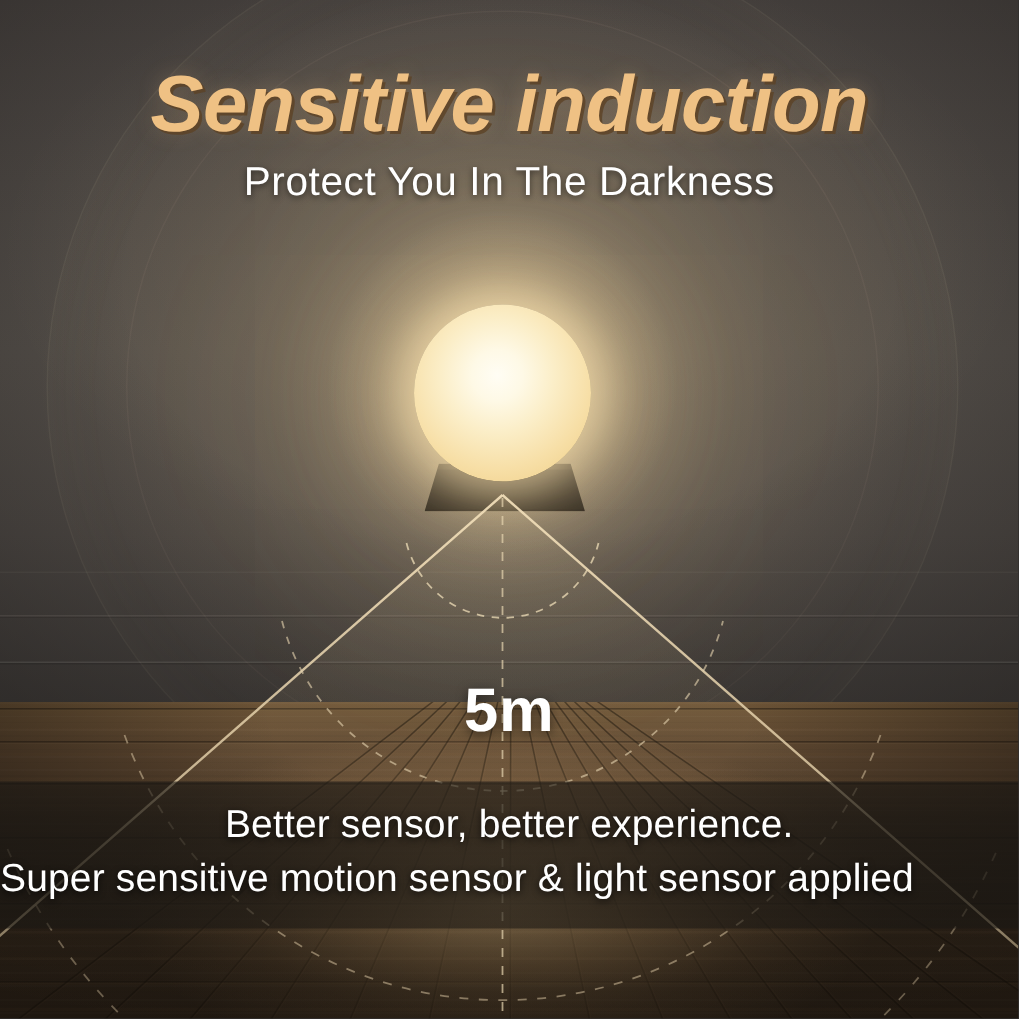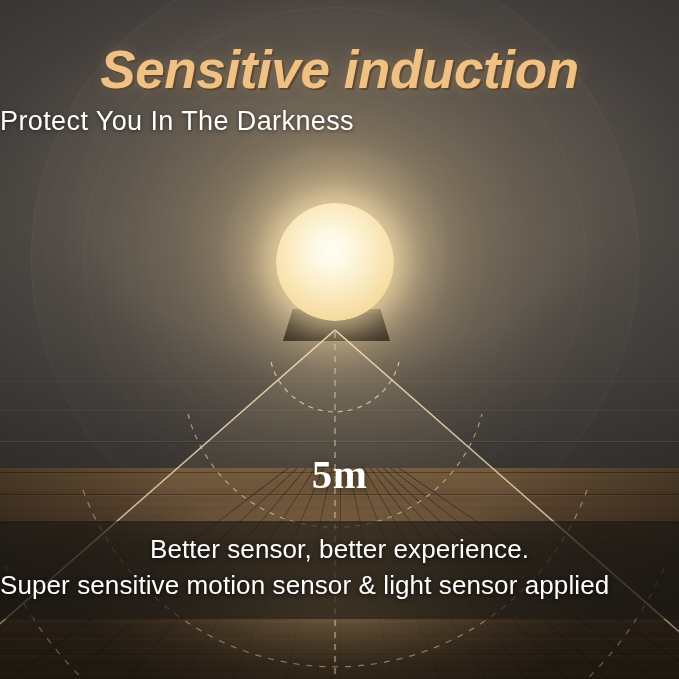--- a/index.html
+++ b/index.html
@@ -129,21 +129,21 @@
     font-style:italic;
     letter-spacing:-0.4px;
     color:#efc184;
     text-shadow:
       2px 2px 0 rgba(92,66,38,0.80),
       1px 1px 0 rgba(120,88,52,0.55),
       0 0 14px rgba(255,205,140,0.22);
   }
   .subtitle{
     position:absolute;left:0;top:106px;width:679px;
-    text-align:left;
+    text-align:center;
     font-size:27px;
     font-weight:normal;
     letter-spacing:0.4px;
     color:#ffffff;
     text-shadow:0 1px 4px rgba(0,0,0,0.55);
   }
   .angle-label{
     position:absolute;left:0;top:360px;width:679px;
     text-align:center;
     font-size:28px;
@@ -153,21 +153,20 @@
     text-shadow:0 1px 5px rgba(0,0,0,0.45);
   }
   .range-label{
     position:absolute;left:0;top:450px;width:679px;
     text-align:center;
     font-size:41px;
     font-weight:bold;
     letter-spacing:0.5px;
     color:#ffffff;
     text-shadow:0 2px 7px rgba(0,0,0,0.50);
-    font-family:Liberation Serif, serif;
   }
 
   .bottom-band{
     position:absolute;left:0;top:521px;width:679px;height:98px;
     background:linear-gradient(to bottom, rgba(26,23,19,0.60) 0%, rgba(26,23,19,0.72) 30%, rgba(26,23,19,0.72) 70%, rgba(26,23,19,0.58) 100%);
   }
   .line1{
     position:absolute;left:0;top:534px;width:679px;
     text-align:center;font-size:26px;color:#ffffff;letter-spacing:0.1px;
     text-shadow:0 1px 5px rgba(0,0,0,0.75);

